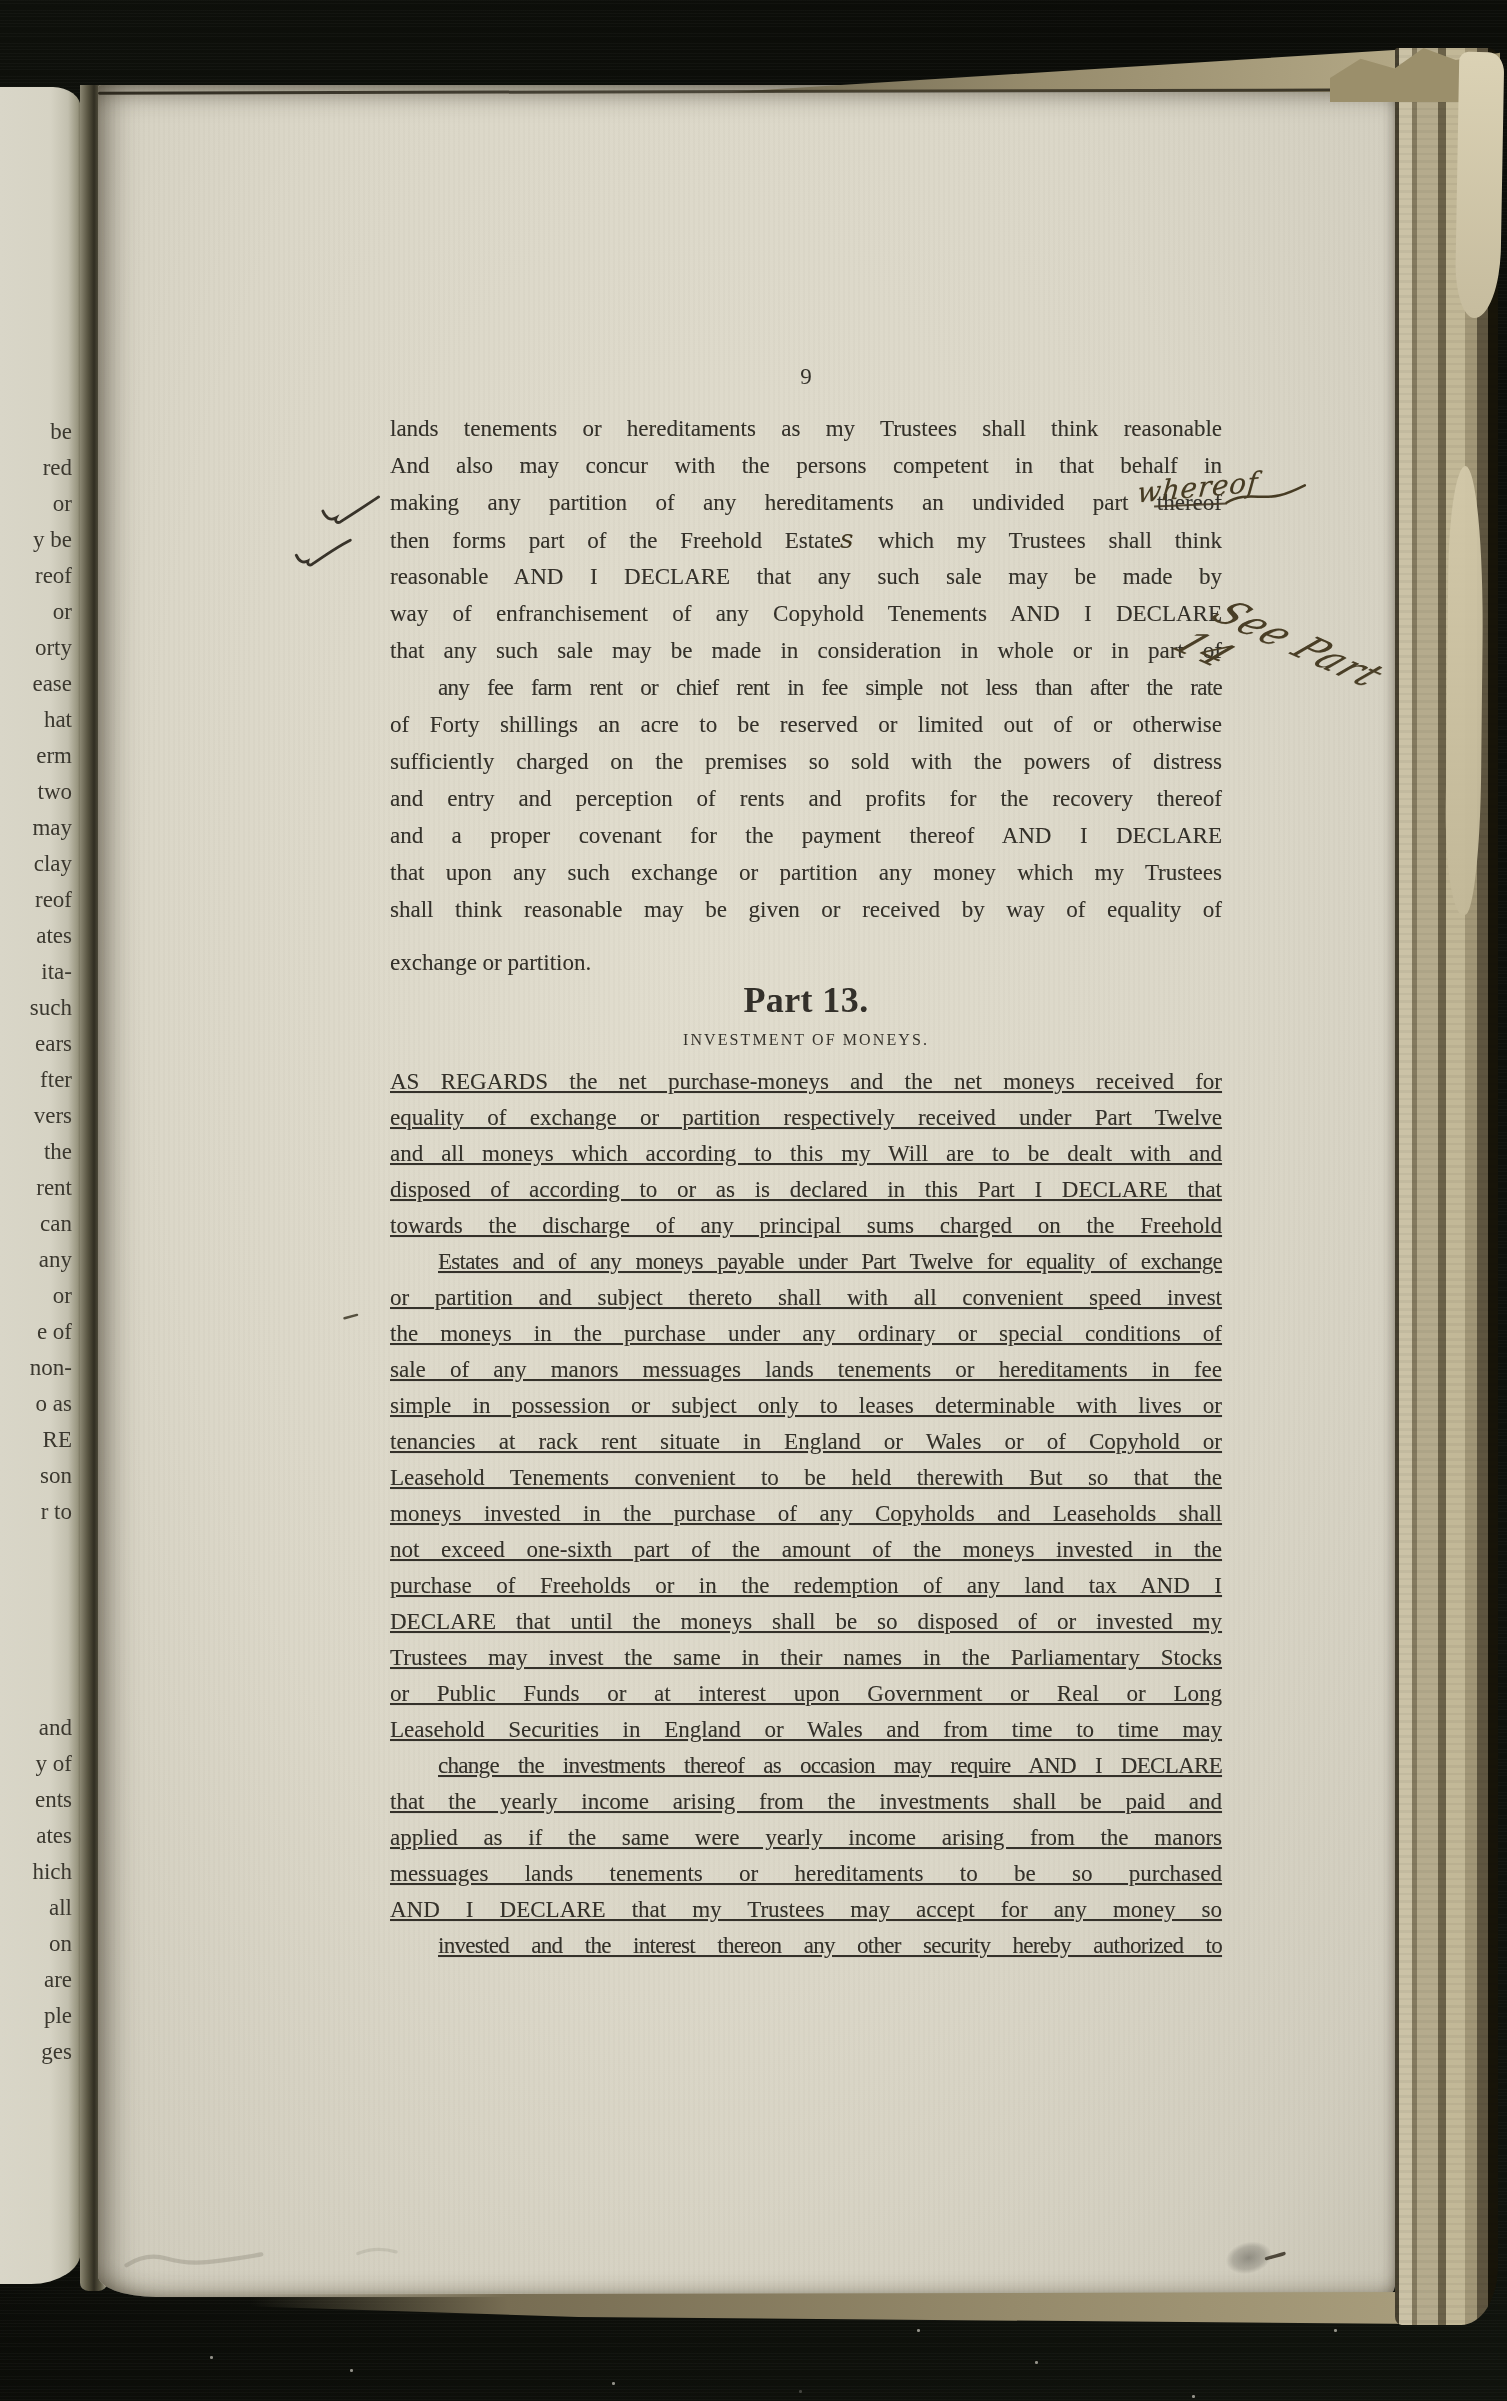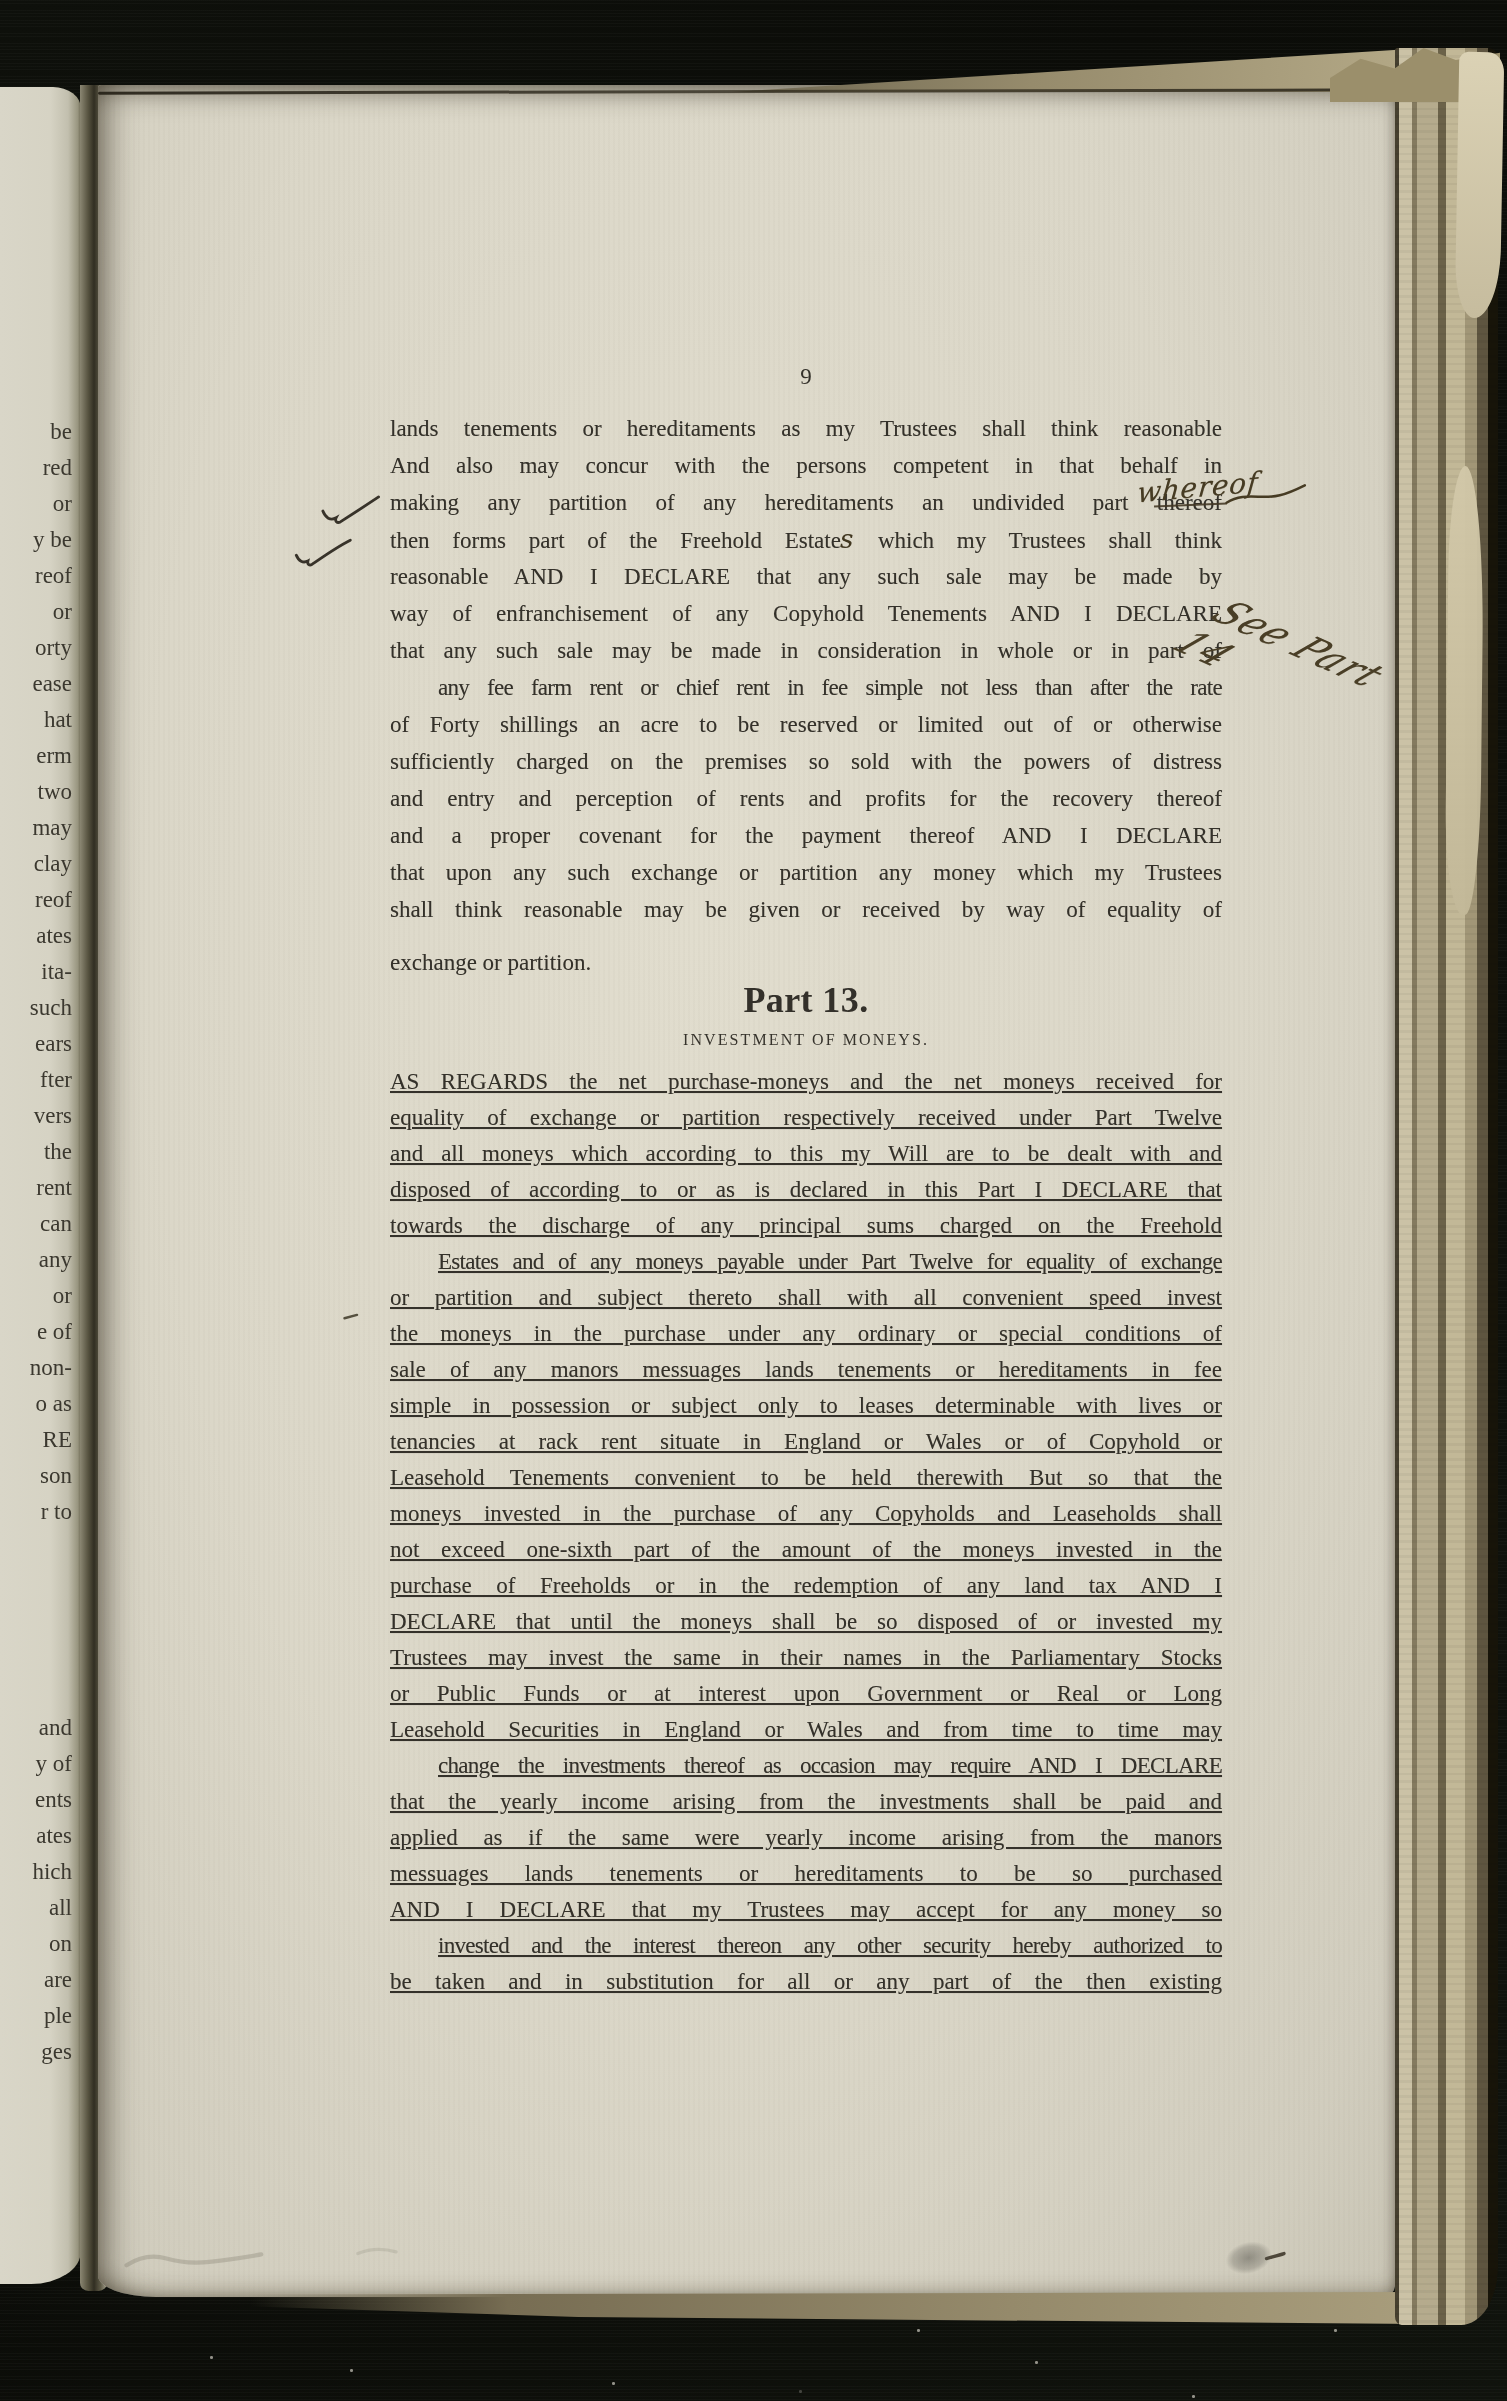--- a/index.html
+++ b/index.html
@@ -241,21 +241,20 @@
       <div class="line">DECLARE that until the moneys shall be so disposed of or invested my</div>
       <div class="line">Trustees may invest the same in their names in the Parliamentary Stocks</div>
       <div class="line">or Public Funds or at interest upon Government or Real or Long</div>
       <div class="line">Leasehold Securities in England or Wales and from time to time may</div>
       <div class="line tight">change the investments thereof as occasion may require AND I DECLARE</div>
       <div class="line">that the yearly income arising from the investments shall be paid and</div>
       <div class="line">applied as if the same were yearly income arising from the manors</div>
       <div class="line">messuages lands tenements or hereditaments to be so purchased</div>
       <div class="line">AND I DECLARE that my Trustees may accept for any money so</div>
       <div class="line tight">invested and the interest thereon any other security hereby authorized to</div>
-      <div class="line">be taken and in substitution for all or any part of the then existing</div>
     </div>
 
   <div class="whereof">whereof</div>
   <div class="see-part">See Part 14</div>
 
   <svg class="overlay" width="1507" height="2401" viewBox="0 0 1811 2885">
     <path d="M388,614 c3,8 9,12 16,8 c-2,4 1,7 5,5 c14,-9 31,-20 46,-30" fill="none" stroke="#38332a" stroke-width="3.4" stroke-linecap="round"></path>
     <path d="M356,667 c3,7 8,10 14,7 c-1,4 2,6 5,4 c13,-9 30,-21 46,-29" fill="none" stroke="#38332a" stroke-width="3.4" stroke-linecap="round"></path>
     <path d="M1474,604 C1496,590 1516,601 1538,595 C1550,592 1560,587 1568,583" fill="none" stroke="#463b23" stroke-width="3" stroke-linecap="round"></path>
     <path d="M414,1584 l15,-4" fill="none" stroke="#55503f" stroke-width="3" stroke-linecap="round"></path>

